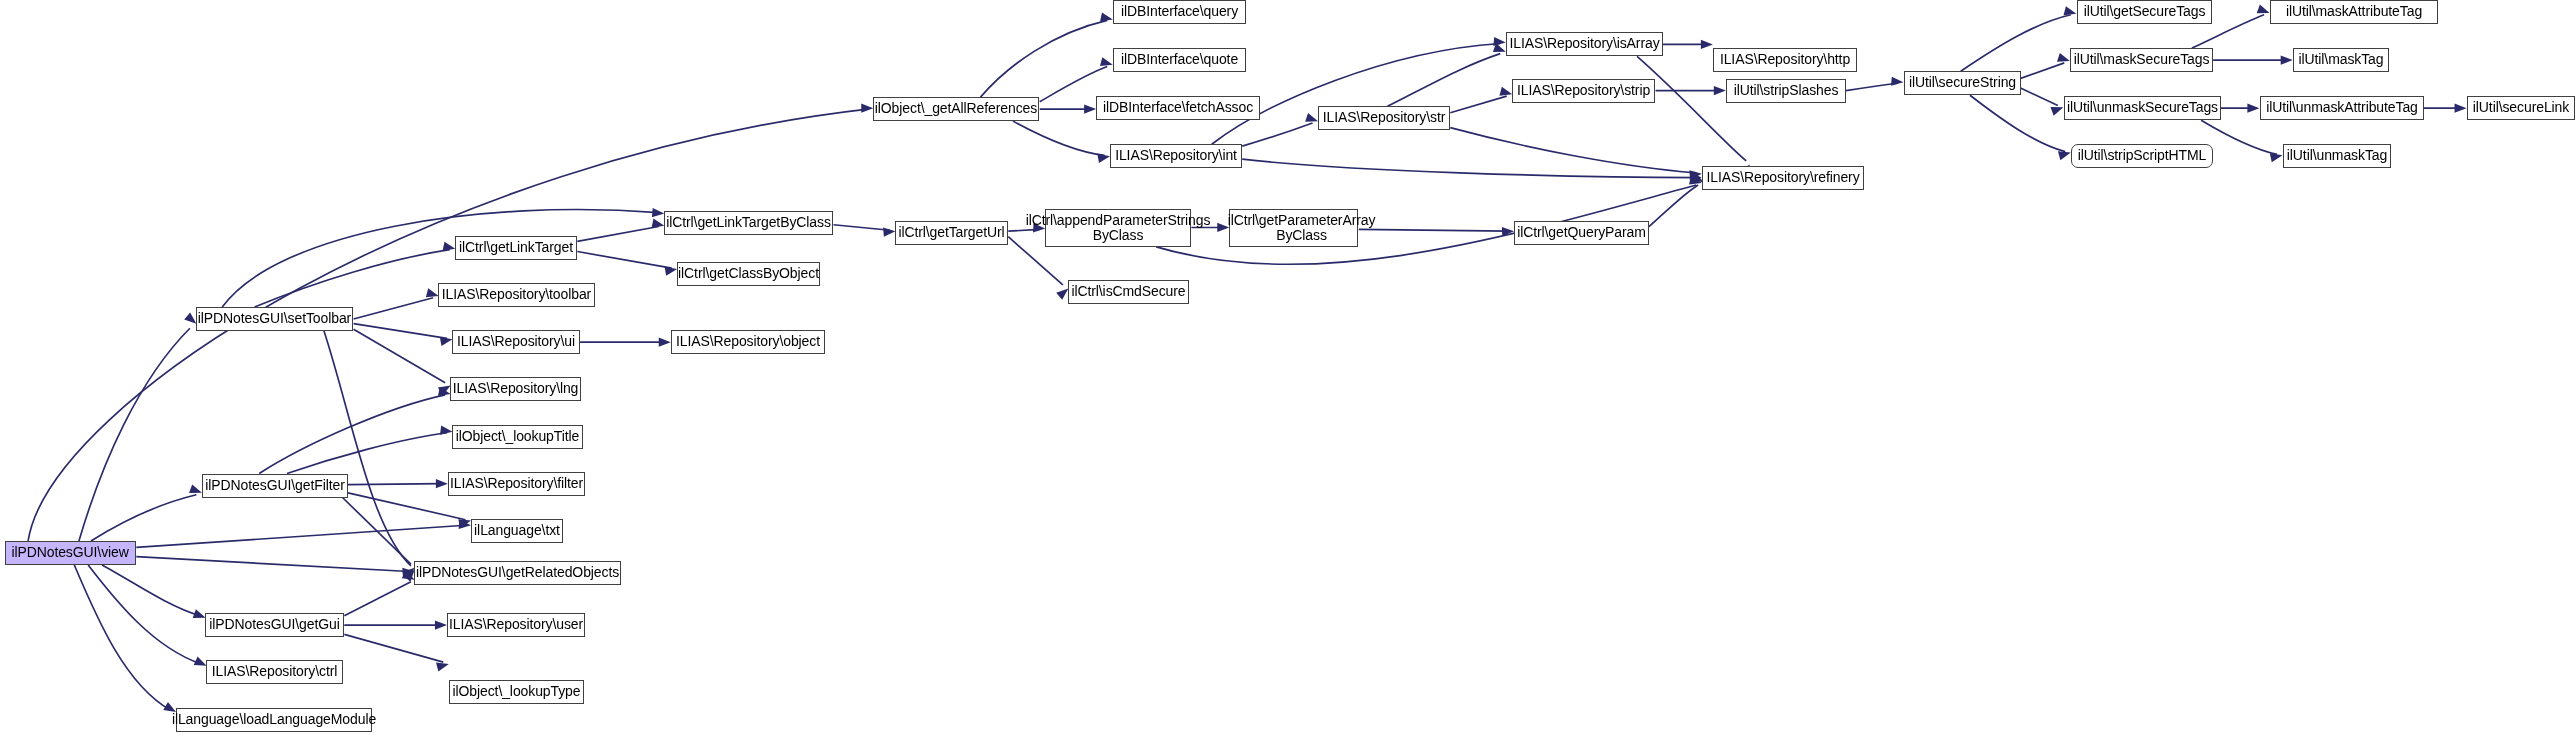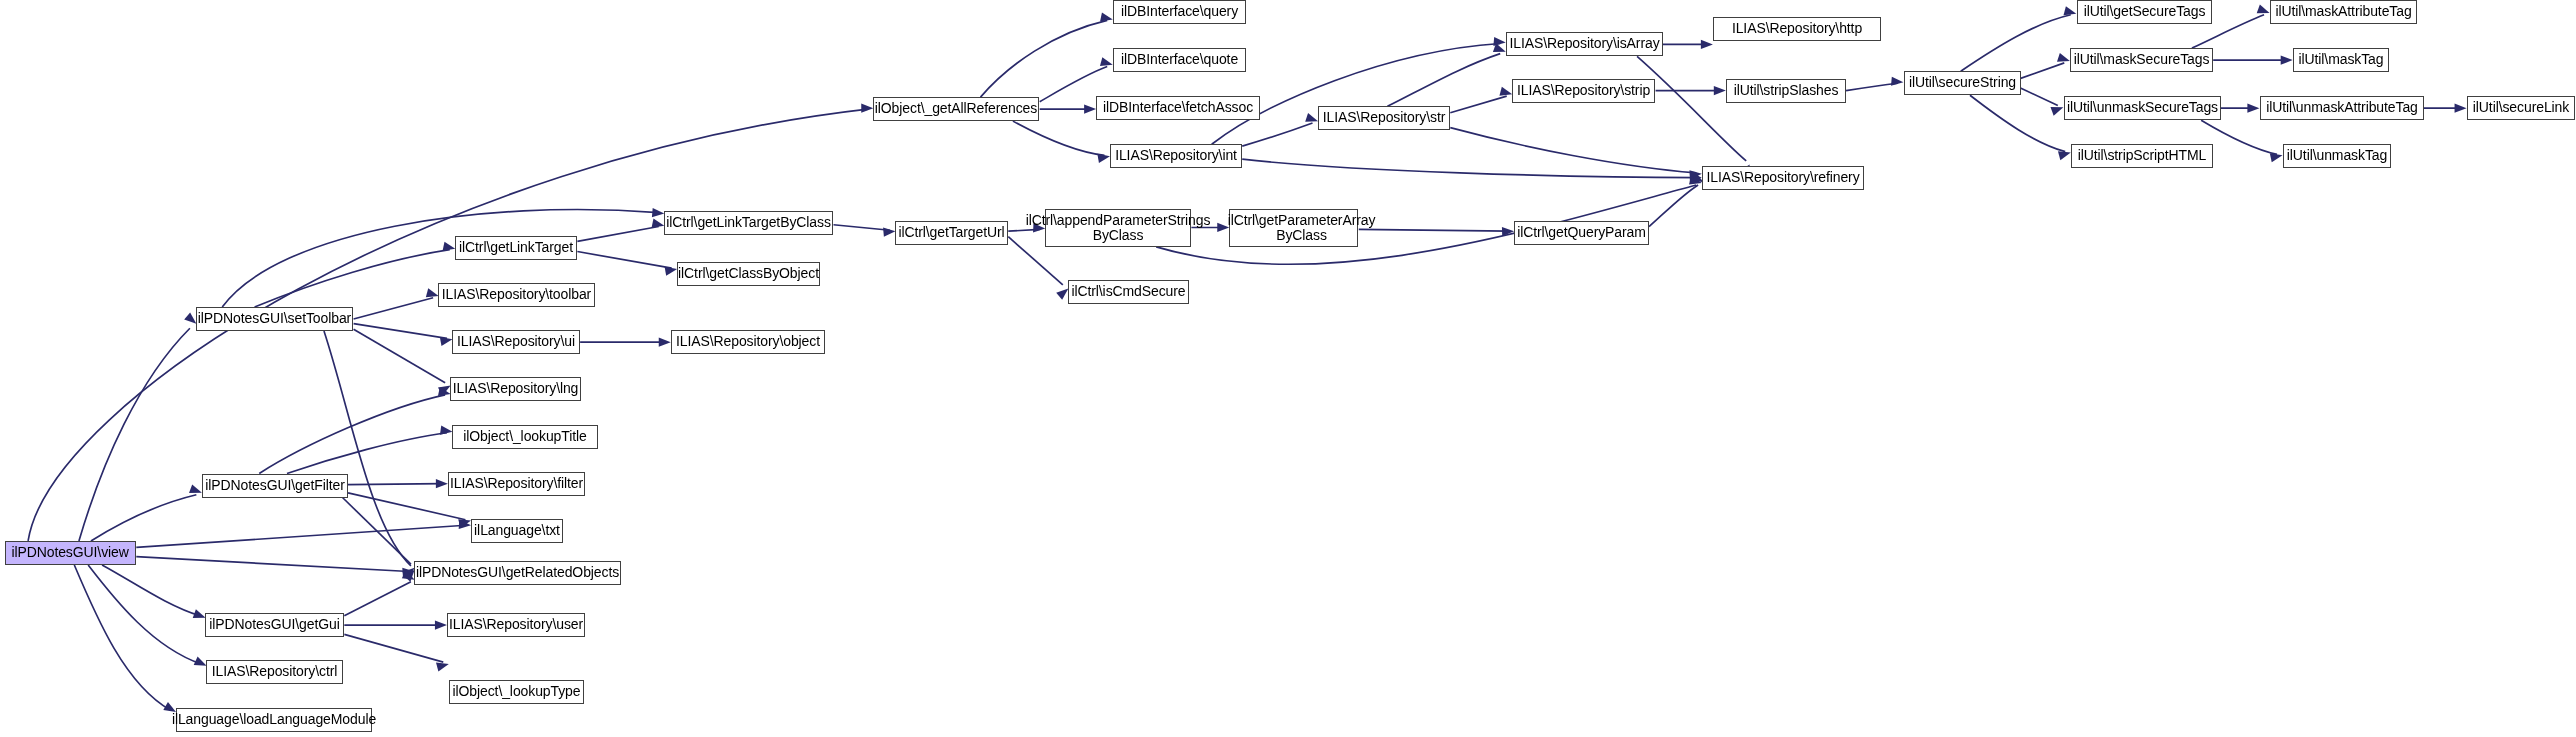--- a/index.html
+++ b/index.html
@@ -167,21 +167,21 @@
 <div class="node current" style="left: 4.6px; top: 541px; width: 131px; height: 24px;"><span class="lbl">ilPDNotesGUI\view</span></div>
     <div class="node" style="left: 196px; top: 307px; width: 157px; height: 24px;"><span class="lbl">ilPDNotesGUI\setToolbar</span></div>
     <div class="node" style="left: 202px; top: 474px; width: 146px; height: 24px;"><span class="lbl">ilPDNotesGUI\getFilter</span></div>
     <div class="node" style="left: 205px; top: 613px; width: 139px; height: 24px;"><span class="lbl">ilPDNotesGUI\getGui</span></div>
     <div class="node" style="left: 206px; top: 660px; width: 137px; height: 24px;"><span class="lbl">ILIAS\Repository\ctrl</span></div>
     <div class="node" style="left: 176px; top: 708px; width: 196px; height: 24px;"><span class="lbl">ilLanguage\loadLanguageModule</span></div>
     <div class="node" style="left: 455px; top: 236px; width: 122px; height: 24px;"><span class="lbl">ilCtrl\getLinkTarget</span></div>
     <div class="node" style="left: 438px; top: 283px; width: 157px; height: 24px;"><span class="lbl">ILIAS\Repository\toolbar</span></div>
     <div class="node" style="left: 452px; top: 330px; width: 128px; height: 24px;"><span class="lbl">ILIAS\Repository\ui</span></div>
     <div class="node" style="left: 450px; top: 377px; width: 131px; height: 24px;"><span class="lbl">ILIAS\Repository\lng</span></div>
-    <div class="node" style="left: 452px; top: 425px; width: 146px; height: 24px;"><span class="lbl">ilObject\_lookupTitle</span></div>
+    <div class="node" style="left: 452px; top: 425px; width: 131px; height: 24px;"><span class="lbl">ilObject\_lookupTitle</span></div>
     <div class="node" style="left: 448px; top: 472px; width: 137px; height: 24px;"><span class="lbl">ILIAS\Repository\filter</span></div>
     <div class="node" style="left: 471px; top: 519px; width: 92px; height: 24px;"><span class="lbl">ilLanguage\txt</span></div>
     <div class="node" style="left: 414px; top: 561px; width: 207px; height: 24px;"><span class="lbl">ilPDNotesGUI\getRelatedObjects</span></div>
     <div class="node" style="left: 447px; top: 613px; width: 138px; height: 24px;"><span class="lbl">ILIAS\Repository\user</span></div>
     <div class="node" style="left: 449px; top: 660px; width: 135px; height: 24px; margin-top: 20px;"><span class="lbl">ilObject\_lookupType</span></div>
     <div class="node" style="left: 671px; top: 330px; width: 154px; height: 24px;"><span class="lbl">ILIAS\Repository\object</span></div>
     <div class="node" style="left: 664px; top: 211px; width: 169px; height: 24px;"><span class="lbl">ilCtrl\getLinkTargetByClass</span></div>
     <div class="node" style="left: 677px; top: 262px; width: 143px; height: 24px;"><span class="lbl">ilCtrl\getClassByObject</span></div>
     <div class="node" style="left: 873px; top: 97px; width: 166px; height: 24px;"><span class="lbl">ilObject\_getAllReferences</span></div>
     <div class="node" style="left: 895px; top: 221px; width: 113px; height: 24px;"><span class="lbl">ilCtrl\getTargetUrl</span></div>
@@ -191,27 +191,27 @@
     <div class="node" style="left: 1229px; top: 209px; width: 129px; height: 38px; padding-left: 16px;"><span class="lbl">ilCtrl\getParameterArray
 ByClass</span></div>
     <div class="node" style="left: 1514px; top: 221px; width: 135px; height: 24px;"><span class="lbl">ilCtrl\getQueryParam</span></div>
     <div class="node" style="left: 1113px; top: 0px; width: 133px; height: 24px;"><span class="lbl">ilDBInterface\query</span></div>
     <div class="node" style="left: 1113px; top: 48px; width: 133px; height: 24px;"><span class="lbl">ilDBInterface\quote</span></div>
     <div class="node" style="left: 1096px; top: 96px; width: 164px; height: 24px;"><span class="lbl">ilDBInterface\fetchAssoc</span></div>
     <div class="node" style="left: 1110px; top: 144px; width: 132px; height: 24px;"><span class="lbl">ILIAS\Repository\int</span></div>
     <div class="node" style="left: 1318px; top: 106px; width: 132px; height: 24px;"><span class="lbl">ILIAS\Repository\str</span></div>
     <div class="node" style="left: 1506px; top: 32px; width: 157px; height: 24px;"><span class="lbl">ILIAS\Repository\isArray</span></div>
     <div class="node" style="left: 1512px; top: 79px; width: 143px; height: 24px;"><span class="lbl">ILIAS\Repository\strip</span></div>
-    <div class="node" style="left: 1713px; top: 17px; width: 168px; height: 24px;"><span class="lbl">ILIAS\Repository\http</span></div>
+    <div class="node" style="left: 1713px; top: 48px; width: 144px; height: 24px;"><span class="lbl">ILIAS\Repository\http</span></div>
     <div class="node" style="left: 1726px; top: 79px; width: 120px; height: 24px;"><span class="lbl">ilUtil\stripSlashes</span></div>
     <div class="node" style="left: 1702px; top: 166px; width: 162px; height: 24px;"><span class="lbl">ILIAS\Repository\refinery</span></div>
     <div class="node" style="left: 1904px; top: 71px; width: 117px; height: 24px;"><span class="lbl">ilUtil\secureString</span></div>
     <div class="node" style="left: 2077px; top: 0px; width: 135px; height: 24px;"><span class="lbl">ilUtil\getSecureTags</span></div>
     <div class="node" style="left: 2070px; top: 48px; width: 143px; height: 24px;"><span class="lbl">ilUtil\maskSecureTags</span></div>
     <div class="node" style="left: 2064px; top: 96px; width: 157px; height: 24px;"><span class="lbl">ilUtil\unmaskSecureTags</span></div>
-    <div class="node" style="left: 2071px; top: 144px; width: 142px; height: 24px;"><span class="lbl">ilUtil\stripScriptHTML</span></div>
-    <div class="node" style="left: 2270px; top: 0px; width: 147px; height: 24px;"><span class="lbl">ilUtil\maskAttributeTag</span></div>
+    <div class="node" style="left: 2071px; top: 144px; width: 142px; height: 24px; border-radius: 7px;"><span class="lbl">ilUtil\stripScriptHTML</span></div>
+    <div class="node" style="left: 2270px; top: 0px; width: 168px; height: 24px;"><span class="lbl">ilUtil\maskAttributeTag</span></div>
     <div class="node" style="left: 2293px; top: 48px; width: 96px; height: 24px;"><span class="lbl">ilUtil\maskTag</span></div>
     <div class="node" style="left: 2260px; top: 96px; width: 164px; height: 24px;"><span class="lbl">ilUtil\unmaskAttributeTag</span></div>
     <div class="node" style="left: 2283px; top: 144px; width: 108px; height: 24px;"><span class="lbl">ilUtil\unmaskTag</span></div>
     <div class="node" style="left: 2467px; top: 96px; width: 108px; height: 24px;"><span class="lbl">ilUtil\secureLink</span></div>
   </div>
 
 
 </body></html>

